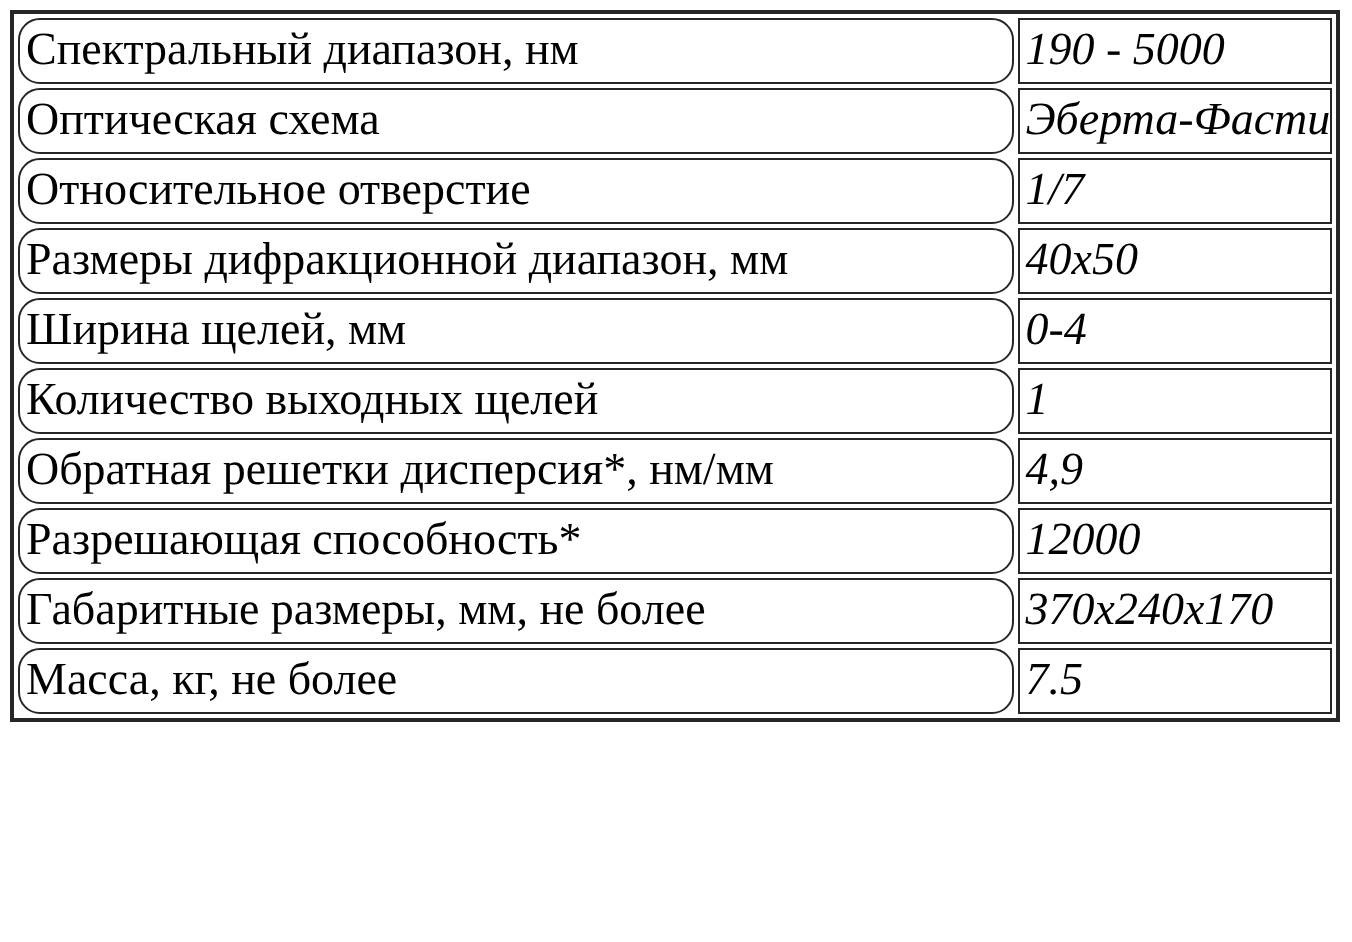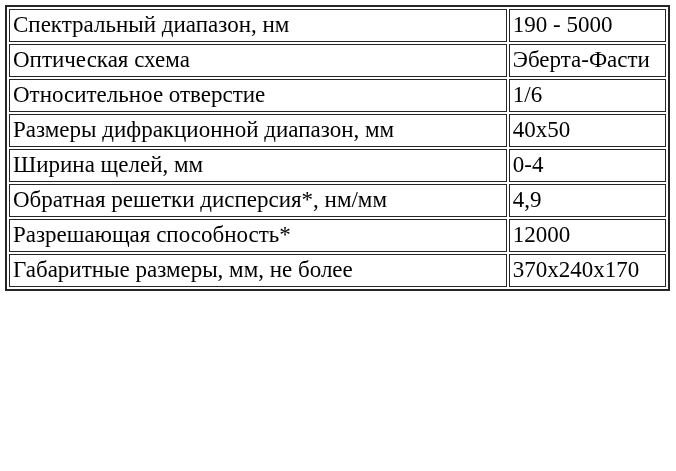--- a/index.html
+++ b/index.html
@@ -32,56 +32,64 @@
     padding: 0 2px 2px 3px;
     font-family: "Liberation Serif", "DejaVu Serif", serif;
     font-size: 23px;
     line-height: 1.1;
     color: #000000;
     white-space: nowrap;
     overflow: hidden;
     vertical-align: middle;
     background: #ffffff;
   }
-  td.col-label { width: 497px; }
-  td.col-value { width: 157px; }
+  td.col-label { width: 497px; border-radius: 11px; }
+  td.col-value { width: 157px; font-style: italic; }
 </style>
 </head>
 <body>
 
 <div class="page">
   <table class="specs">
     <tbody>
       <tr>
         <td class="col-label">Спектральный диапазон, нм</td>
         <td class="col-value">190 - 5000</td>
       </tr>
       <tr>
         <td class="col-label">Оптическая схема</td>
         <td class="col-value">Эберта-Фасти</td>
       </tr>
       <tr>
         <td class="col-label">Относительное отверстие</td>
-        <td class="col-value">1/6</td>
+        <td class="col-value">1/7</td>
       </tr>
       <tr>
         <td class="col-label">Размеры дифракционной диапазон, мм</td>
         <td class="col-value">40x50</td>
       </tr>
       <tr>
         <td class="col-label">Ширина щелей, мм</td>
         <td class="col-value">0-4</td>
+      </tr>
+      <tr>
+        <td class="col-label">Количество выходных щелей</td>
+        <td class="col-value">1</td>
       </tr>
       <tr>
         <td class="col-label">Обратная решетки дисперсия*, нм/мм</td>
         <td class="col-value">4,9</td>
       </tr>
       <tr>
         <td class="col-label">Разрешающая способность*</td>
         <td class="col-value">12000</td>
       </tr>
       <tr>
         <td class="col-label">Габаритные размеры, мм, не более</td>
         <td class="col-value">370x240x170</td>
       </tr>
+      <tr>
+        <td class="col-label">Масса, кг, не более</td>
+        <td class="col-value">7.5</td>
+      </tr>
     </tbody>
   </table>
 </div>
 
 </body></html>

